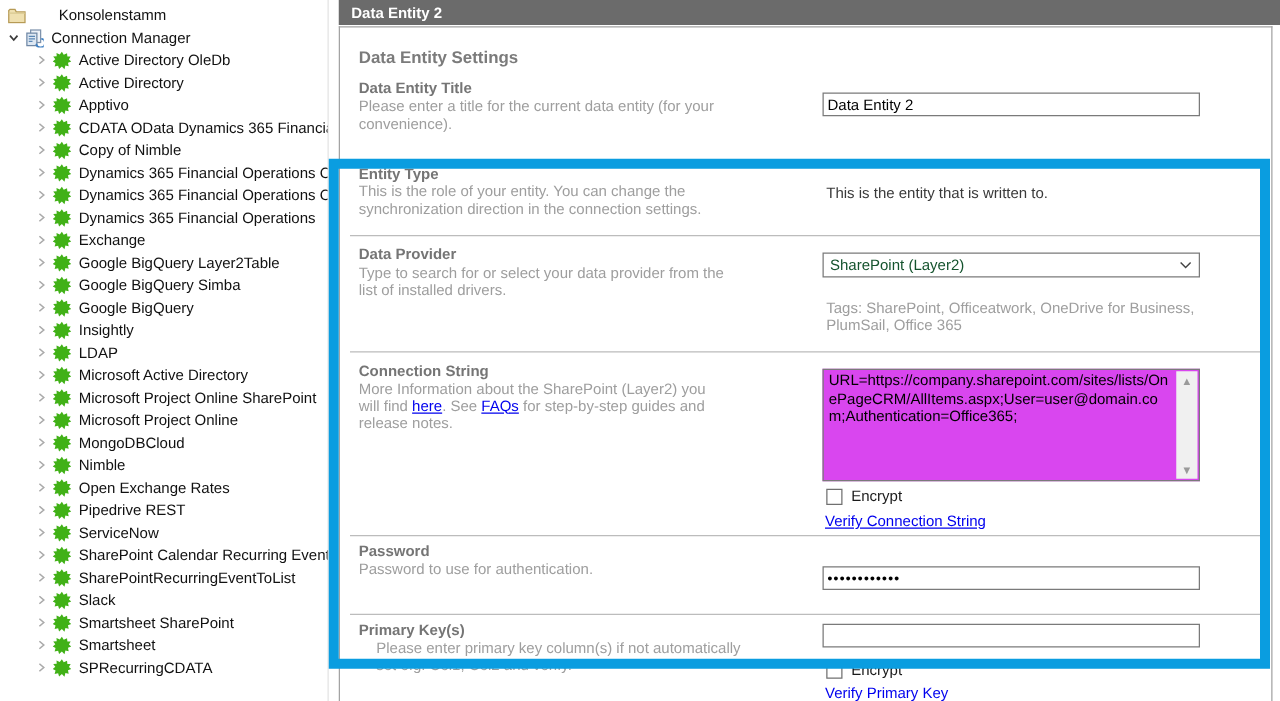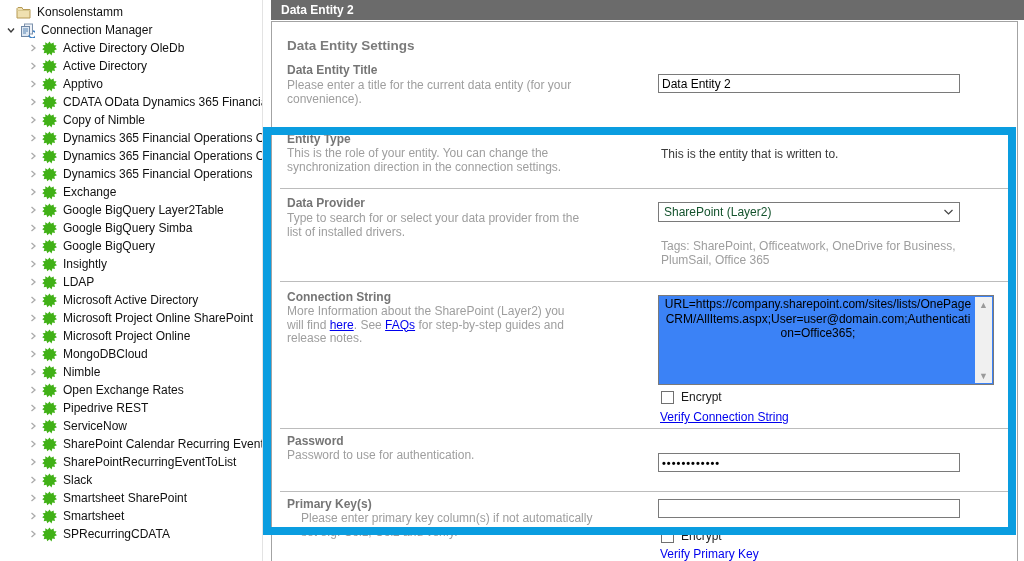--- a/index.html
+++ b/index.html
@@ -7,21 +7,21 @@
     font-family:"Liberation Sans", sans-serif; }
   .stage { position:relative; width:1024px; height:561px; background:#ffffff; }
 
   
   .tree { position:absolute; left:0; top:0; width:263px; height:561px; background:#ffffff;
     overflow:hidden; padding-top:3px; border-right:1px solid #e3e3e3; }
   .tree-row { display:flex; align-items:center; height:18px; white-space:nowrap; cursor:default; }
   .tree-row .tlabel { font-size:12px; color:#111111; }
   .chev { width:16px; height:16px; flex:0 0 16px; display:flex; align-items:center; justify-content:center; }
   .ticon { width:16px; height:16px; flex:0 0 16px; margin-right:6px; display:flex; align-items:center; justify-content:center; }
-  .lvl0 { padding-left:15px; }
+  .lvl0 { padding-left:5px;gap:20px; }
   .lvl0 .ticon { margin-left:0; }
   .lvl1 { padding-left:3px; }
   .lvl2 { padding-left:25px; }
 
   
   .panel-header { position:absolute; left:271px; top:0; width:753px; height:20px;
     background:#6b6b6b; color:#ffffff; font-size:12px; font-weight:bold;
     line-height:20px; padding-left:10px; }
   .panel-body { position:absolute; left:271px; top:21px; width:747px; height:540px;
     background:#ffffff; border:1px solid #a3a3a3; border-bottom:none; }
@@ -36,21 +36,21 @@
 
   .tinput { position:absolute; width:302px; height:19px; border:1px solid #7a7a7a;
     font-family:"Liberation Sans", sans-serif; font-size:12px; padding:1px 3px;
     color:#000; background:#fff; }
   .pwd { font-weight:bold; letter-spacing:1px; font-size:11px; }
 
   .select { position:absolute; width:302px; height:20px; border:1px solid #7a7a7a;
     background:#fff; display:flex; align-items:center; padding:0 5px; font-size:12px; color:#14532d;
     justify-content:space-between; cursor:default; }
 
-  .txtbox { position:absolute; width:336px; height:90px; border:1px solid #7a7a7a; background:#3b82f6;text-align:center; }
+  .txtbox { position:absolute; width:302px; height:90px; border:1px solid #7a7a7a; background:#d946ef; }
   .txtbox .txt { position:absolute; left:0; top:0; right:18px; bottom:0; padding:1px 2px 1px 4px;
     font-size:12px; line-height:14.5px; color:#000; word-break:break-all; overflow:hidden; }
   .sbar { position:absolute; top:1px; right:1px; bottom:1px; width:17px; background:#f0f0f0; }
   .sbtn { position:absolute; left:0; width:17px; height:15px; color:#9a9a9a; font-size:9px;
     display:flex; align-items:center; justify-content:center; }
   .sbtn.up { top:0; } .sbtn.down { bottom:0; }
 
   .checkrow { position:absolute; display:flex; align-items:center; font-size:12px; color:#1a1a1a; }
   .checkbox { width:13px; height:13px; border:1px solid #707070; background:#fff; margin-right:7px; display:inline-block; }
 

